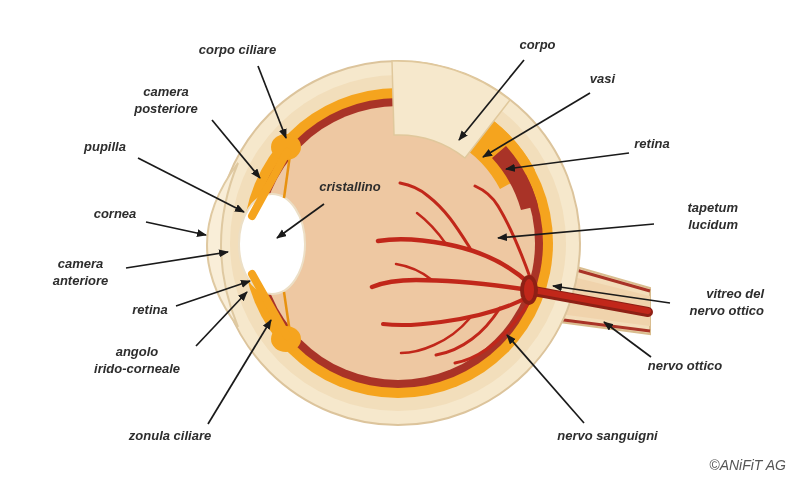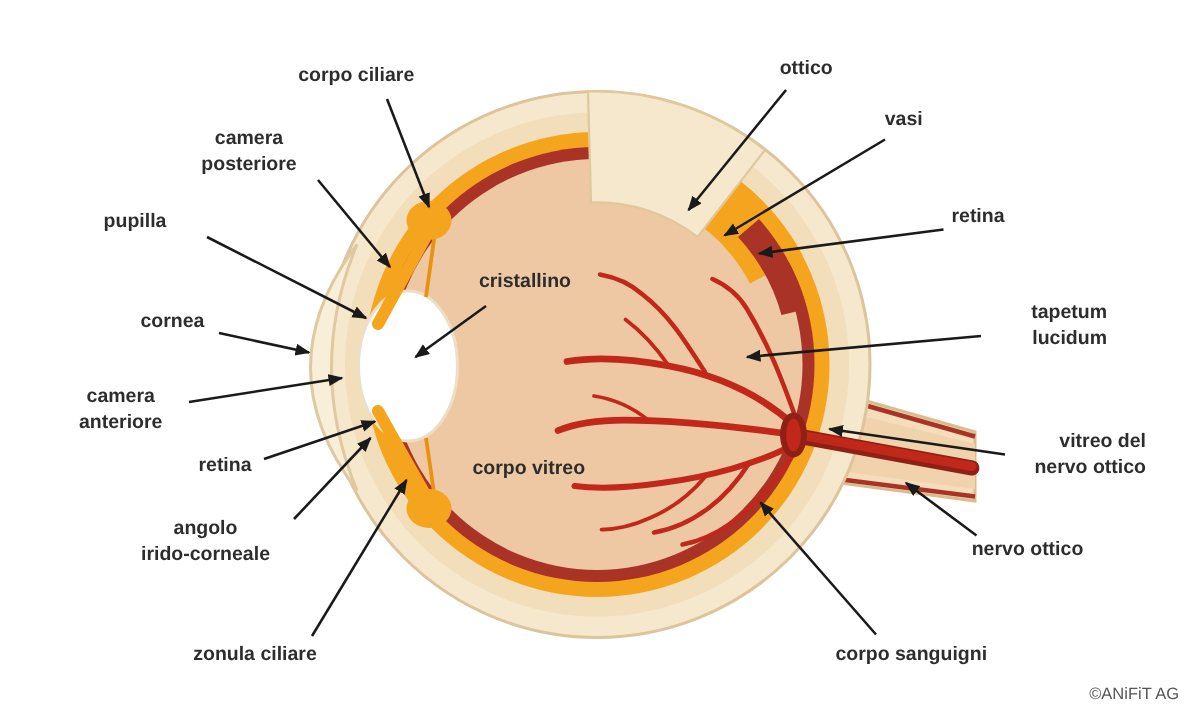--- a/index.html
+++ b/index.html
@@ -3,26 +3,26 @@
 <meta charset="utf-8">
 <style>
   html,body{margin:0;padding:0;background:#ffffff;}
   .canvas{
     position:relative;width:800px;height:485px;background:#ffffff;
     font-family:"Liberation Sans",sans-serif;overflow:hidden;
   }
   .diagram-svg{position:absolute;left:0;top:0;}
   .label{
     position:absolute;font-size:13px;font-weight:bold;color:#2d2d2d;
-    line-height:1.3;white-space:pre-line;
+    line-height:1.3;white-space:pre-line;font-style:italic;
   }
   .ta-c{text-align:center}
   .ta-l{text-align:right}
   .copyright{
-    position:absolute;right:14px;top:456px;font-size:11px;font-weight:normal;
+    position:absolute;right:14px;top:456px;font-size:14px;font-weight:normal;
     color:#555;white-space:nowrap;
   }
 </style>
 </head>
 <body>
 
 <div class="canvas">
 
   <svg class="diagram-svg" width="800" height="485" viewBox="0 0 800 485">
     <defs>
@@ -94,34 +94,33 @@
       <line x1="654" y1="224" x2="498" y2="238" marker-end="url(#ah)"></line>
       <line x1="670" y1="303" x2="553" y2="286" marker-end="url(#ah)"></line>
       <line x1="651" y1="357" x2="604" y2="322" marker-end="url(#ah)"></line>
       <line x1="584" y1="423" x2="507" y2="335" marker-end="url(#ah)"></line>
     </g>
   </svg>
 
   <div class="label ta-c" style="left:190px;top:42px;width:95px">corpo ciliare</div>
   <div class="label ta-c" style="left:120px;top:84px;width:92px">camera
 posteriore</div>
-  <div class="label ta-c" style="left:60px;top:139px;width:60px">pupilla</div>
+  <div class="label ta-c" style="left:75px;top:139px;width:60px">pupilla</div>
   <div class="label ta-c" style="left:85px;top:206px;width:60px">cornea</div>
   <div class="label ta-c" style="left:38px;top:256px;width:85px">camera
 anteriore</div>
   <div class="label ta-c" style="left:125px;top:302px;width:50px">retina</div>
   <div class="label ta-c" style="left:115px;top:428px;width:110px">zonula ciliare</div>
   <div class="label ta-c" style="left:78px;top:344px;width:118px">angolo
 irido-corneale</div>
   <div class="label ta-c" style="left:310px;top:179px;width:80px">cristallino</div>
-  <div class="label ta-c" style="left:305px;top:304px;width:95px">corpo vitreo</div>
-  <div class="label ta-c" style="left:510px;top:37px;width:55px">ottico</div>
+  <div class="label ta-c" style="left:510px;top:37px;width:55px">corpo</div>
   <div class="label ta-c" style="left:580px;top:71px;width:45px">vasi</div>
   <div class="label ta-c" style="left:627px;top:136px;width:50px">retina</div>
   <div class="label ta-l" style="left:658px;top:200px;width:80px">tapetum
 lucidum</div>
   <div class="label ta-l" style="left:674px;top:286px;width:90px">vitreo del
 nervo ottico</div>
   <div class="label ta-c" style="left:640px;top:358px;width:90px">nervo ottico</div>
-  <div class="label ta-c" style="left:555px;top:428px;width:105px">corpo sanguigni</div>
+  <div class="label ta-c" style="left:555px;top:428px;width:105px">nervo sanguigni</div>
 
   <div class="label copyright">©ANiFiT AG</div>
 </div>
 
 </body></html>

